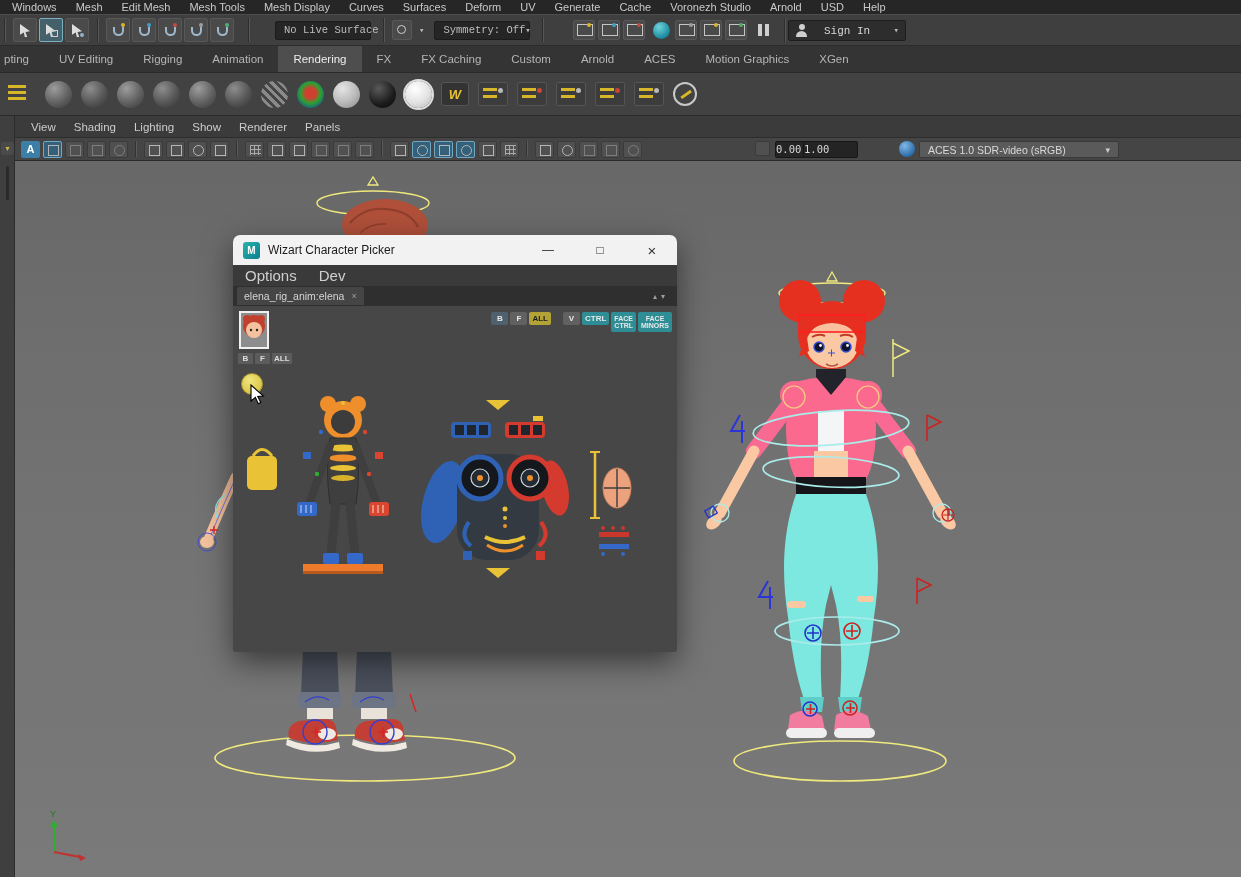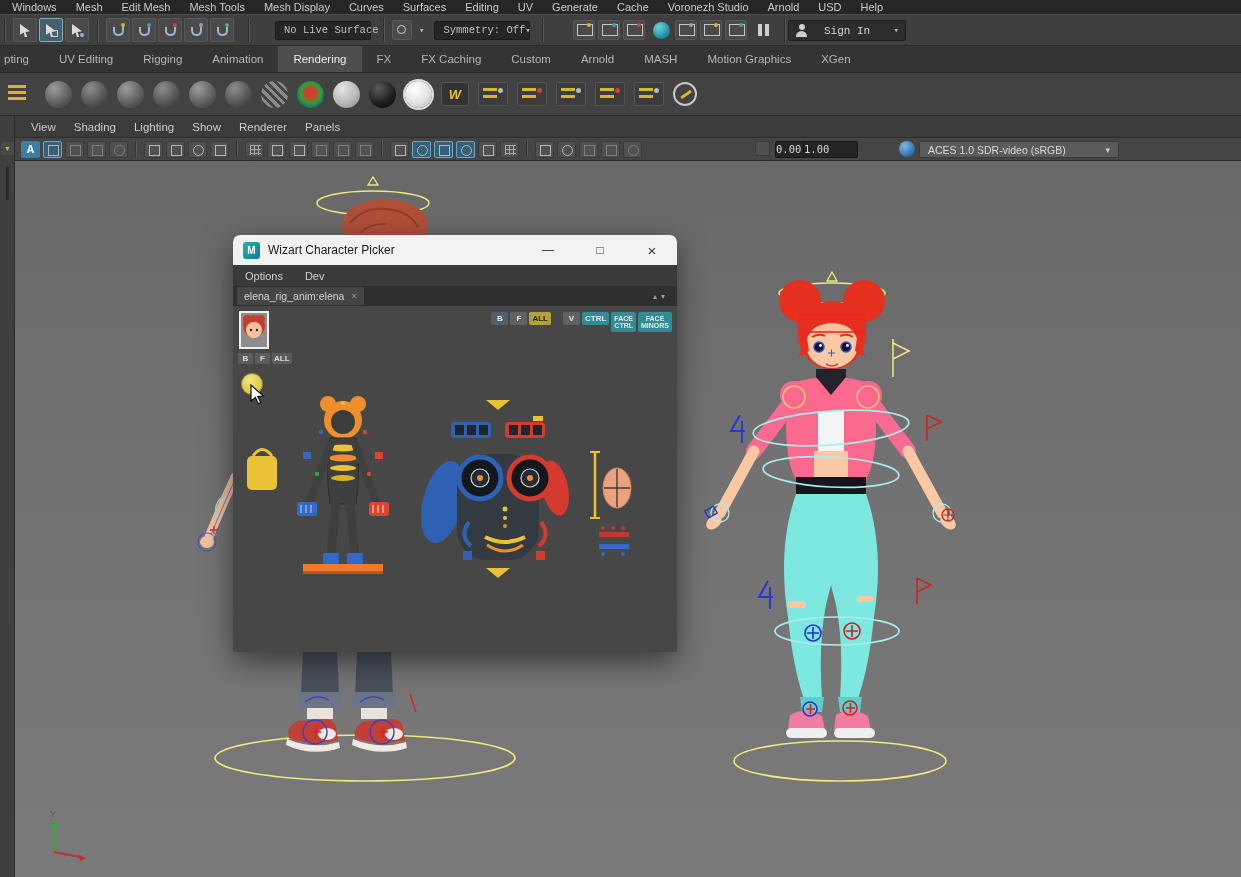--- a/index.html
+++ b/index.html
@@ -132,21 +132,21 @@
             border-radius:7px 7px 4px 4px; box-shadow:0 10px 30px rgba(0,0,0,.5); background:#474747; }
   #pk-title { position:absolute; left:0; top:0; width:444px; height:30px; background:#f2f2f2;
               border-radius:7px 7px 0 0; display:flex; align-items:center; padding:0 10px;
               font-size:12px; color:#1a1a1a; gap:8px; }
   .maya-ico { width:17px; height:17px; border-radius:3px; background:linear-gradient(135deg,#28b3ab,#0d7e8f);
               color:#fff; font-size:10px; font-weight:bold; display:flex; align-items:center; justify-content:center; }
   .winbtn { width:30px; height:30px; display:flex; align-items:center; justify-content:center;
             color:#333; font-size:12px; }
   #pk-title .spacer { flex:1; }
   #pk-menu { position:absolute; left:0; top:30px; width:444px; height:21px; background:#3a3a3a;
-             display:flex; align-items:center; gap:22px; padding-left:12px; font-size:11px; color:#cfcfcf; }
+             display:flex; align-items:center; gap:22px; padding-left:12px; font-size:15px; color:#cfcfcf; }
   #pk-tabs { position:absolute; left:0; top:51px; width:444px; height:20px; background:#2f2f2f;
              display:flex; align-items:center; font-size:10.5px; color:#d5d5d5; }
   #pk-tab { height:18px; margin-left:4px; background:#454545; border-radius:2px 2px 0 0;
             display:flex; align-items:center; padding:0 7px; gap:7px; }
   #pk-tab .x { color:#9e9e9e; font-size:9px; }
   #pk-tabs .scrolls { margin-left:auto; margin-right:8px; color:#9e9e9e; font-size:8px; letter-spacing:4px; }
   #pk-canvas { position:absolute; left:0; top:71px; width:444px; height:346px; background:#474747;
                border-radius:0 0 4px 4px; overflow:hidden; }
   #pk-thumb { position:absolute; left:6px; top:5px; width:30px; height:38px; border:2px solid #f0f0f0;
               background:#8a8a8a; }
@@ -173,21 +173,21 @@
 <body>
 
 <div id="menubar">
   <span>Windows</span>
   <span>Mesh</span>
   <span>Edit Mesh</span>
   <span>Mesh Tools</span>
   <span>Mesh Display</span>
   <span>Curves</span>
   <span>Surfaces</span>
-  <span>Editing</span>
+  <span>Deform</span>
   <span>UV</span>
   <span>Generate</span>
   <span>Cache</span>
   <span>Voronezh Studio</span>
   <span>Arnold</span>
   <span>USD</span>
   <span>Help</span>
 </div>
 
 <div id="statusline">
@@ -269,21 +269,21 @@
 <div id="menusets">
   <div class="mtab first">pting</div>
   <div class="mtab">UV Editing</div>
   <div class="mtab">Rigging</div>
   <div class="mtab">Animation</div>
   <div class="mtab active">Rendering</div>
   <div class="mtab">FX</div>
   <div class="mtab">FX Caching</div>
   <div class="mtab">Custom</div>
   <div class="mtab">Arnold</div>
-  <div class="mtab">MASH</div>
+  <div class="mtab">ACES</div>
   <div class="mtab">Motion Graphics</div>
   <div class="mtab">XGen</div>
 </div>
 
 <div id="shelf">
   <div class="shelf-tabs"></div>
   <div class="sphere"></div>
   <div class="sphere s2"></div>
   <div class="sphere"></div>
   <div class="sphere s2"></div>

